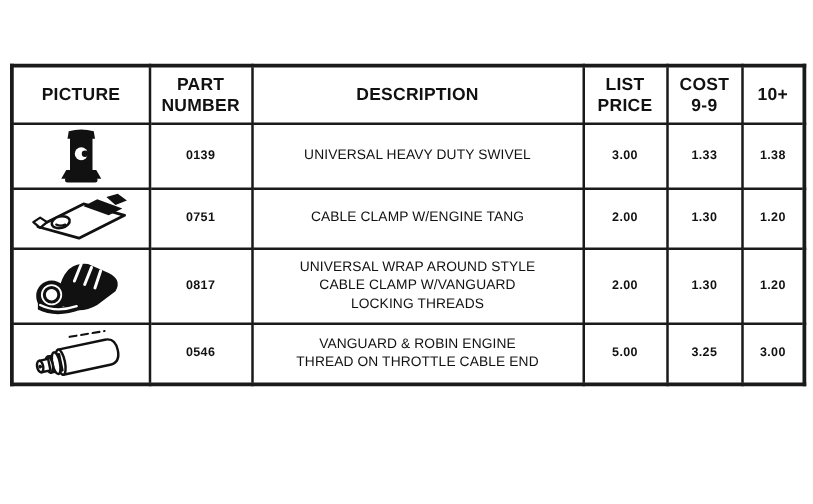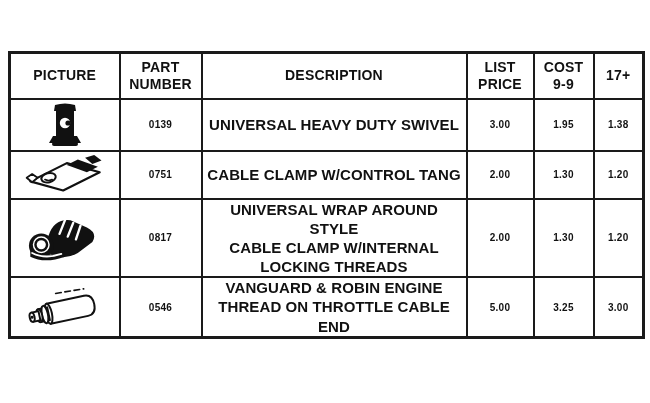--- a/index.html
+++ b/index.html
@@ -15,21 +15,21 @@
   .parts th, .parts td {
     border:2px solid #1a1a1a;
     text-align:center; vertical-align:middle;
     padding:0 2px; overflow:hidden;
   }
   .parts th {
     font-size:14px; font-weight:bold; line-height:1.18;
     white-space:pre-line; letter-spacing:0.2px;
   }
   td.cell-num  { font-size:10px; font-weight:bold; letter-spacing:0.3px; }
-  td.cell-desc { font-size:15px; font-weight:bold; line-height:1.28; white-space:pre-line; letter-spacing:0.1px; }
+  td.cell-desc { font-size:11px; font-weight:normal; line-height:1.28; white-space:pre-line; letter-spacing:0.1px; }
   td.cell-pic  { padding:2px 0; }
   td.cell-pic svg { display:block; margin:0 auto; }
   tr.row-header { height:46px;margin-top:17px; }
   tr.row-0 { height:50px; }
   tr.row-1 { height:45px; }
   tr.row-2 { height:45px; }
   tr.row-3 { height:60px; }
   tr.row-4 { height:34px; }
   .ink { stroke:#111111; stroke-width:2.4; stroke-linejoin:round; stroke-linecap:round; fill:#ffffff; }
   .ink-thin { stroke:#111111; stroke-width:1.8; fill:none; stroke-linecap:round; }
@@ -52,60 +52,60 @@
     <thead>
       <tr class="row-header">
         <th>PICTURE</th>
         <th>PART
 NUMBER</th>
         <th>DESCRIPTION</th>
         <th>LIST
 PRICE</th>
         <th>COST
 9-9</th>
-        <th>17+</th>
+        <th>10+</th>
       </tr>
     </thead>
     <tbody>
 
       <tr class="row-0">
         <td class="cell-pic">
           <span>
             <svg width="34" height="46" viewBox="0 0 34 46" aria-hidden="true">
               <path class="fill" d="M7 3 Q17 0 27 3 L28 9 L6 9 Z"></path>
               <rect class="fill" x="8" y="8" width="18" height="27"></rect>
               <circle cx="17" cy="21" r="5.2" fill="#ffffff"></circle>
               <circle cx="20" cy="21" r="2.6" fill="#111111"></circle>
               <path class="fill" d="M5 34 L29 34 L33 41 L1 41 Z"></path>
               <rect class="fill" x="4" y="40" width="26" height="4" rx="2"></rect>
             </svg>
           </span>
         </td>
         <td class="cell-num">0139</td>
         <td class="cell-desc">UNIVERSAL HEAVY DUTY SWIVEL</td>
         <td class="cell-num">3.00</td>
-        <td class="cell-num">1.95</td>
+        <td class="cell-num">1.33</td>
         <td class="cell-num">1.38</td>
       </tr>
 
       <tr class="row-1">
         <td class="cell-pic">
           <span>
             <svg width="90" height="42" viewBox="0 0 96 46" aria-hidden="true">
               <polygon class="ink" points="10,30 50,10 86,20 46,40"></polygon>
               <polygon class="fill" points="50,12 62,6 84,14 72,20"></polygon>
               <polygon class="fill" points="70,4 80,1 88,7 78,11"></polygon>
               <polygon class="ink" points="6,26 12,22 18,26 12,31" style="stroke-width:2"></polygon>
               <ellipse class="ink" cx="30" cy="26" rx="8" ry="5" transform="rotate(-14 30 26)" style="stroke-width:2.2"></ellipse>
               <path class="ink-thin" d="M26 28 q4 2 8 0"></path>
             </svg>
           </span>
         </td>
         <td class="cell-num">0751</td>
-        <td class="cell-desc">CABLE CLAMP W/CONTROL TANG</td>
+        <td class="cell-desc">CABLE CLAMP W/ENGINE TANG</td>
         <td class="cell-num">2.00</td>
         <td class="cell-num">1.30</td>
         <td class="cell-num">1.20</td>
       </tr>
 
 
       <tr class="row-3">
         <td class="cell-pic">
           <span>
             <svg width="84" height="53" viewBox="0 0 92 58" aria-hidden="true">
@@ -116,21 +116,21 @@
               <circle class="fill" cx="20" cy="38" r="13.5"></circle>
               <circle cx="20" cy="37" r="8.5" fill="none" stroke="#ffffff" stroke-width="1.6"></circle>
               <circle cx="20" cy="37" r="5" fill="#ffffff"></circle>
               <path class="fill" d="M8 42 Q22 52 46 44 L46 50 Q24 58 8 50 Z"></path>
               <path class="wline" d="M10 46 Q24 53 42 47" style="stroke-width:2"></path>
             </svg>
           </span>
         </td>
         <td class="cell-num">0817</td>
         <td class="cell-desc">UNIVERSAL WRAP AROUND STYLE
-CABLE CLAMP W/INTERNAL
+CABLE CLAMP W/VANGUARD
 LOCKING THREADS</td>
         <td class="cell-num">2.00</td>
         <td class="cell-num">1.30</td>
         <td class="cell-num">1.20</td>
       </tr>
 
       <tr class="row-4">
         <td class="cell-pic">
           <span>
             <svg width="90" height="42" viewBox="0 0 96 45" aria-hidden="true">

